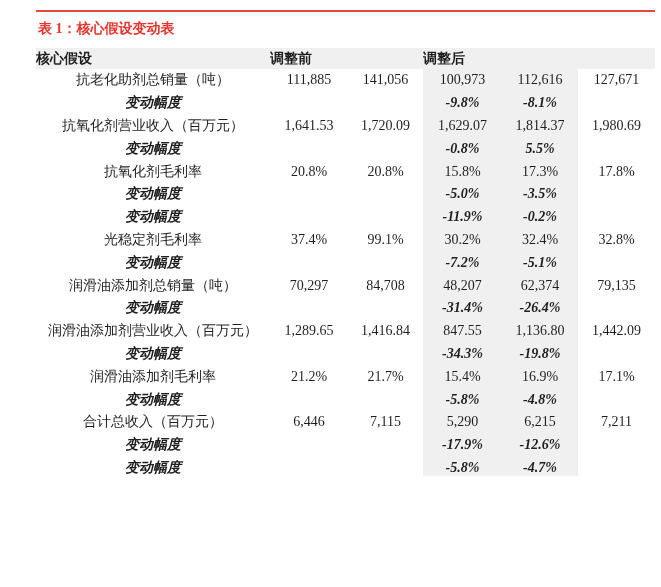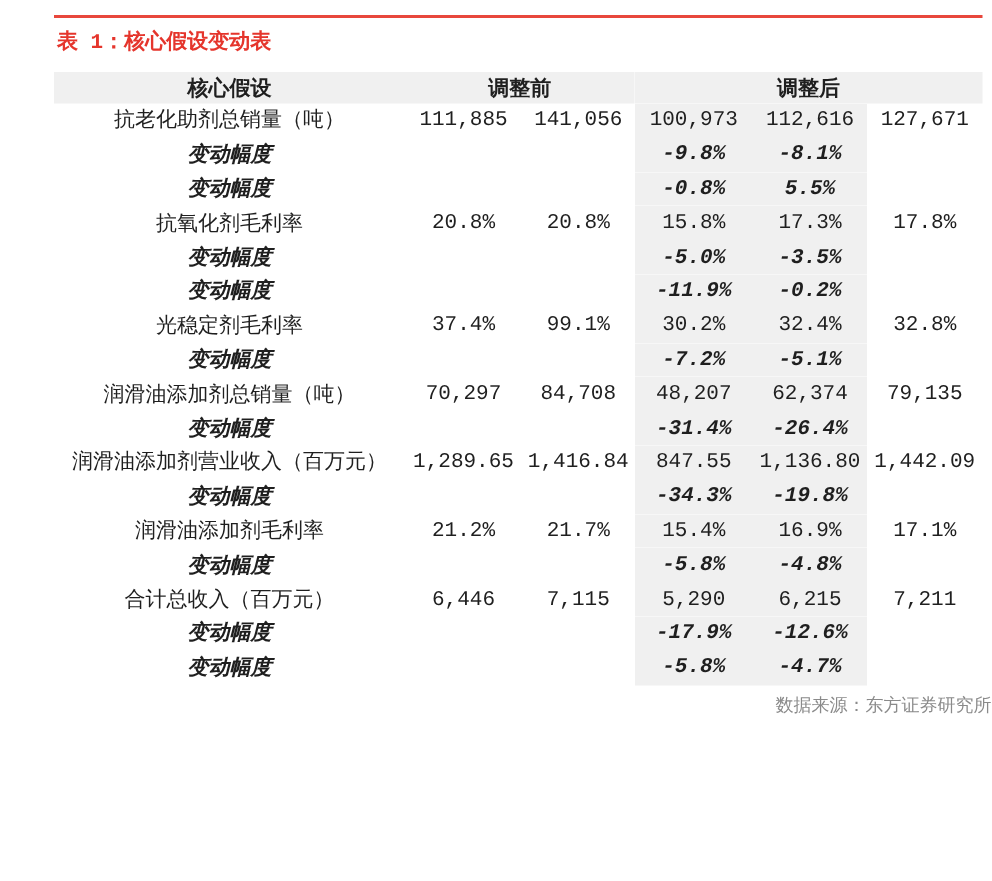--- a/index.html
+++ b/index.html
@@ -1,21 +1,21 @@
 <!DOCTYPE html>
 <html style="--accent-red: #e5352c; --rule-top: #e8473c; --rule-bottom: #f5aaa2; --band-grey: #f0f0f0; --text-grey: #8a8a8a;"><head>
 <meta charset="utf-8">
 <style>
   html, body { margin: 0; padding: 0; background: #ffffff; }
   .page {
     position: relative;
     width: 661px;
     height: 476px;
     background: #ffffff;
-    font-family: Liberation Mono, monospace;
+    font-family: Liberation Serif, serif;
     overflow: hidden;
   }
   .rule-top {
     margin: 10px 6px 0 36px;
     width: 619px;
     height: 2px;
     background: var(--rule-top, #e8473c);
   }
   .title {
     margin: 7px 0 0 38px;
@@ -36,21 +36,21 @@
   table.core th, table.core td {
     padding: 0;
     white-space: nowrap;
     overflow: hidden;
     vertical-align: middle;
   }
   thead th {
     background: var(--band-grey, #f0f0f0);
     font-weight: bold;
     height: 21px;
-    text-align: center;
+    text-align: left;
     font-size: 14px;
     color: #1f1f1f;
   }
   tbody td {
     height: 22.8px;
     text-align: center;
     font-size: 14px;
   }
   tbody td.band { background: var(--band-grey, #f0f0f0); text-align: center; }
   tr.change td {
@@ -107,20 +107,28 @@
           <td>127,671</td>
         </tr>
         <tr class="change">
           <td>变动幅度</td>
           <td></td>
           <td></td>
           <td class="band">-9.8%</td>
           <td class="band">-8.1%</td>
           <td></td>
         </tr>
+        <tr class="data">
+          <td>抗氧化剂营业收入（百万元）</td>
+          <td>1,641.53</td>
+          <td>1,720.09</td>
+          <td class="band">1,629.07</td>
+          <td class="band">1,814.37</td>
+          <td>1,980.69</td>
+        </tr>
         <tr class="change">
           <td>变动幅度</td>
           <td></td>
           <td></td>
           <td class="band">-0.8%</td>
           <td class="band">5.5%</td>
           <td></td>
         </tr>
         <tr class="data">
           <td>抗氧化剂毛利率</td>

